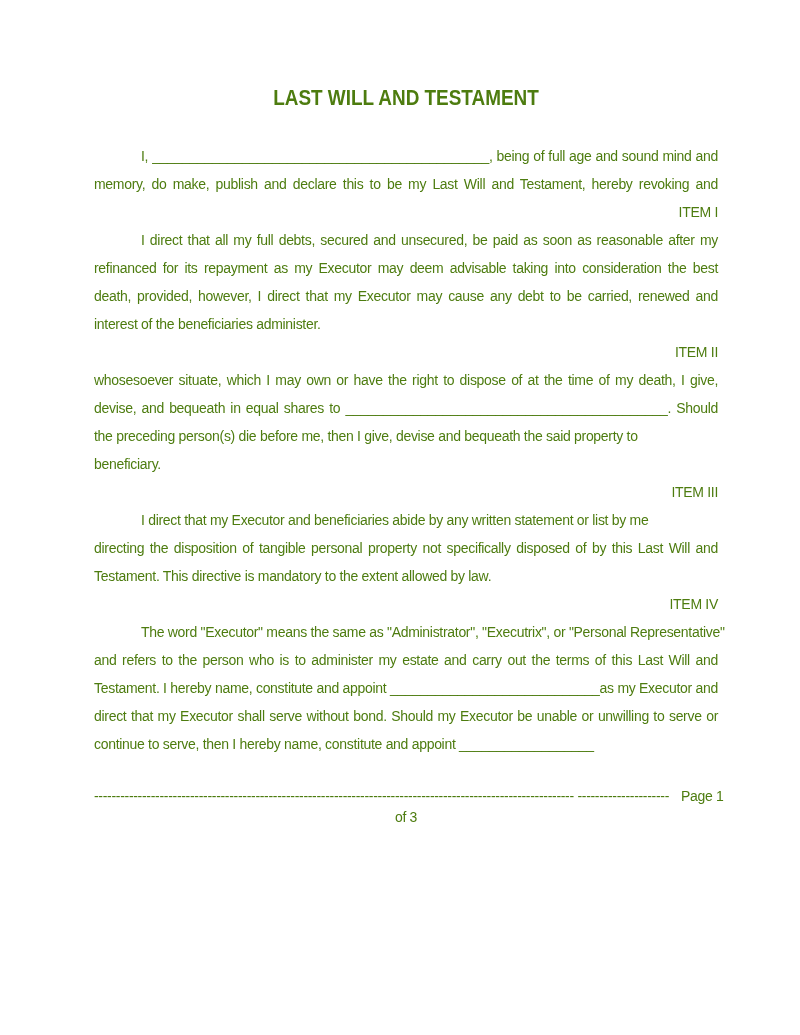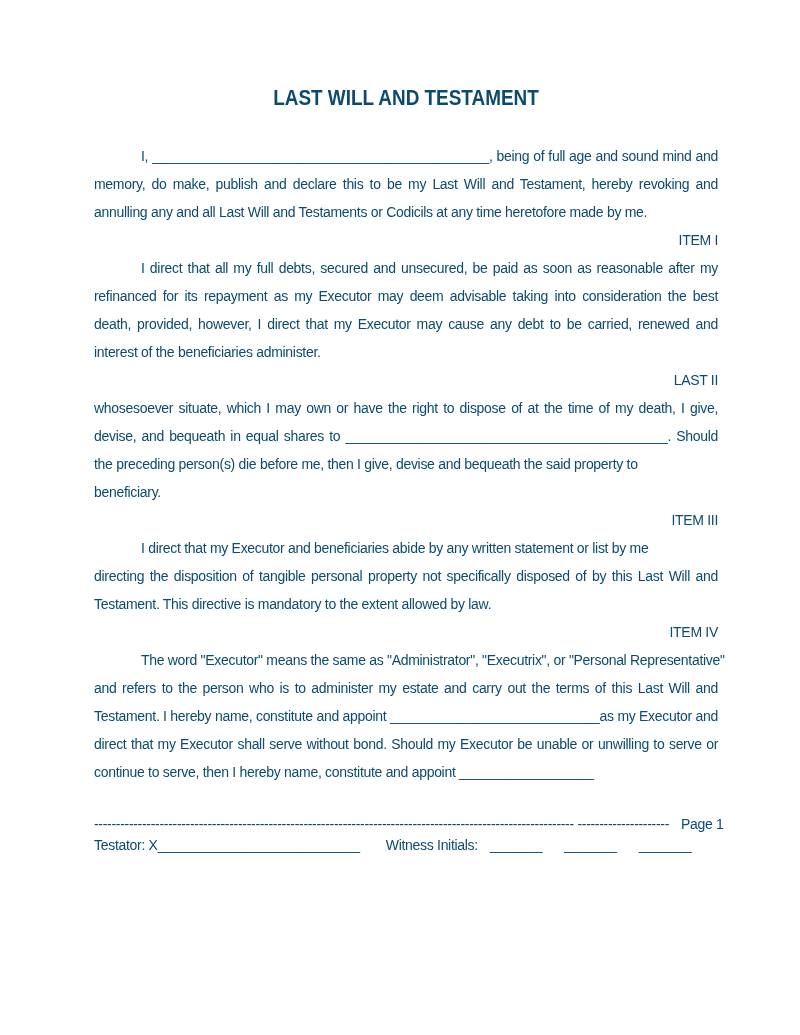--- a/index.html
+++ b/index.html
@@ -6,21 +6,21 @@
   .page {
     position: relative;
     width: 800px;
     height: 1035px;
     box-sizing: border-box;
     padding: 84px 82px 0 94px;
     background: #ffffff;
     font-family: "Liberation Sans", sans-serif;
     font-size: 14px;
     letter-spacing: -0.3px;
-    color: #0c4a6e;
+    color: #4d7c0f;
     overflow: hidden;
   }
   .title {
     text-align: center;
     font-size: 22px;
     font-weight: bold;
     line-height: 28px;
     letter-spacing: 0;
     transform: scaleX(0.86);
     margin-bottom: 30px;
@@ -43,32 +43,31 @@
 </head>
 <body>
 
 <div class="page">
 
   <div class="title">LAST WILL AND TESTAMENT</div>
 
   <div class="para">
       <div class="tline just ind">I, _____________________________________________, being of full age and sound mind and</div>
       <div class="tline just">memory, do make, publish and declare this to be my Last Will and Testament, hereby revoking and</div>
-      <div class="tline">annulling any and all Last Will and Testaments or Codicils at any time heretofore made by me.</div>
     </div>
 
   <div class="heading">ITEM I</div>
   <div class="para">
       <div class="tline just ind">I direct that all my full debts, secured and unsecured, be paid as soon as reasonable after my</div>
       <div class="tline just">refinanced for its repayment as my Executor may deem advisable taking into consideration the best</div>
       <div class="tline just">death, provided, however, I direct that my Executor may cause any debt to be carried, renewed and</div>
       <div class="tline">interest of the beneficiaries administer.</div>
     </div>
 
-  <div class="heading">LAST II</div>
+  <div class="heading">ITEM II</div>
   <div class="para">
       <div class="tline just">whosesoever situate, which I may own or have the right to dispose of at the time of my death, I give,</div>
       <div class="tline just">devise, and bequeath in equal shares to ___________________________________________. Should</div>
       <div class="tline">the preceding person(s) die before me, then I give, devise and bequeath the said property to</div>
       <div class="tline">beneficiary.</div>
     </div>
 
   <div class="heading">ITEM III</div>
   <div class="para">
       <div class="tline ind">I direct that my Executor and beneficiaries abide by any written statement or list by me</div>
@@ -82,18 +81,16 @@
       <div class="tline just">and refers to the person who is to administer my estate and carry out the terms of this Last Will and</div>
       <div class="tline just">Testament. I hereby name, constitute and appoint ____________________________as my Executor and</div>
       <div class="tline just">direct that my Executor shall serve without bond.  Should my Executor be unable or unwilling to serve or</div>
       <div class="tline">continue to serve, then I hereby name, constitute and appoint __________________</div>
     </div>
 
   <div class="footer">
     <div class="dashrow">
       <span>-------------------------------------------------------------------------------------------------------------- ---------------------</span><span class="pagelab">Page 1</span>
     </div>
-    <div class="sigrow">
-      <span>Testator: X</span><span>___________________________</span><span class="wit">Witness Initials:</span><span class="wblank">_______</span><span class="wblank">_______</span><span class="wblank">_______</span>
-    </div>
+    <div class="of3">of 3</div>
   </div>
 
 </div>
 
 </body></html>

